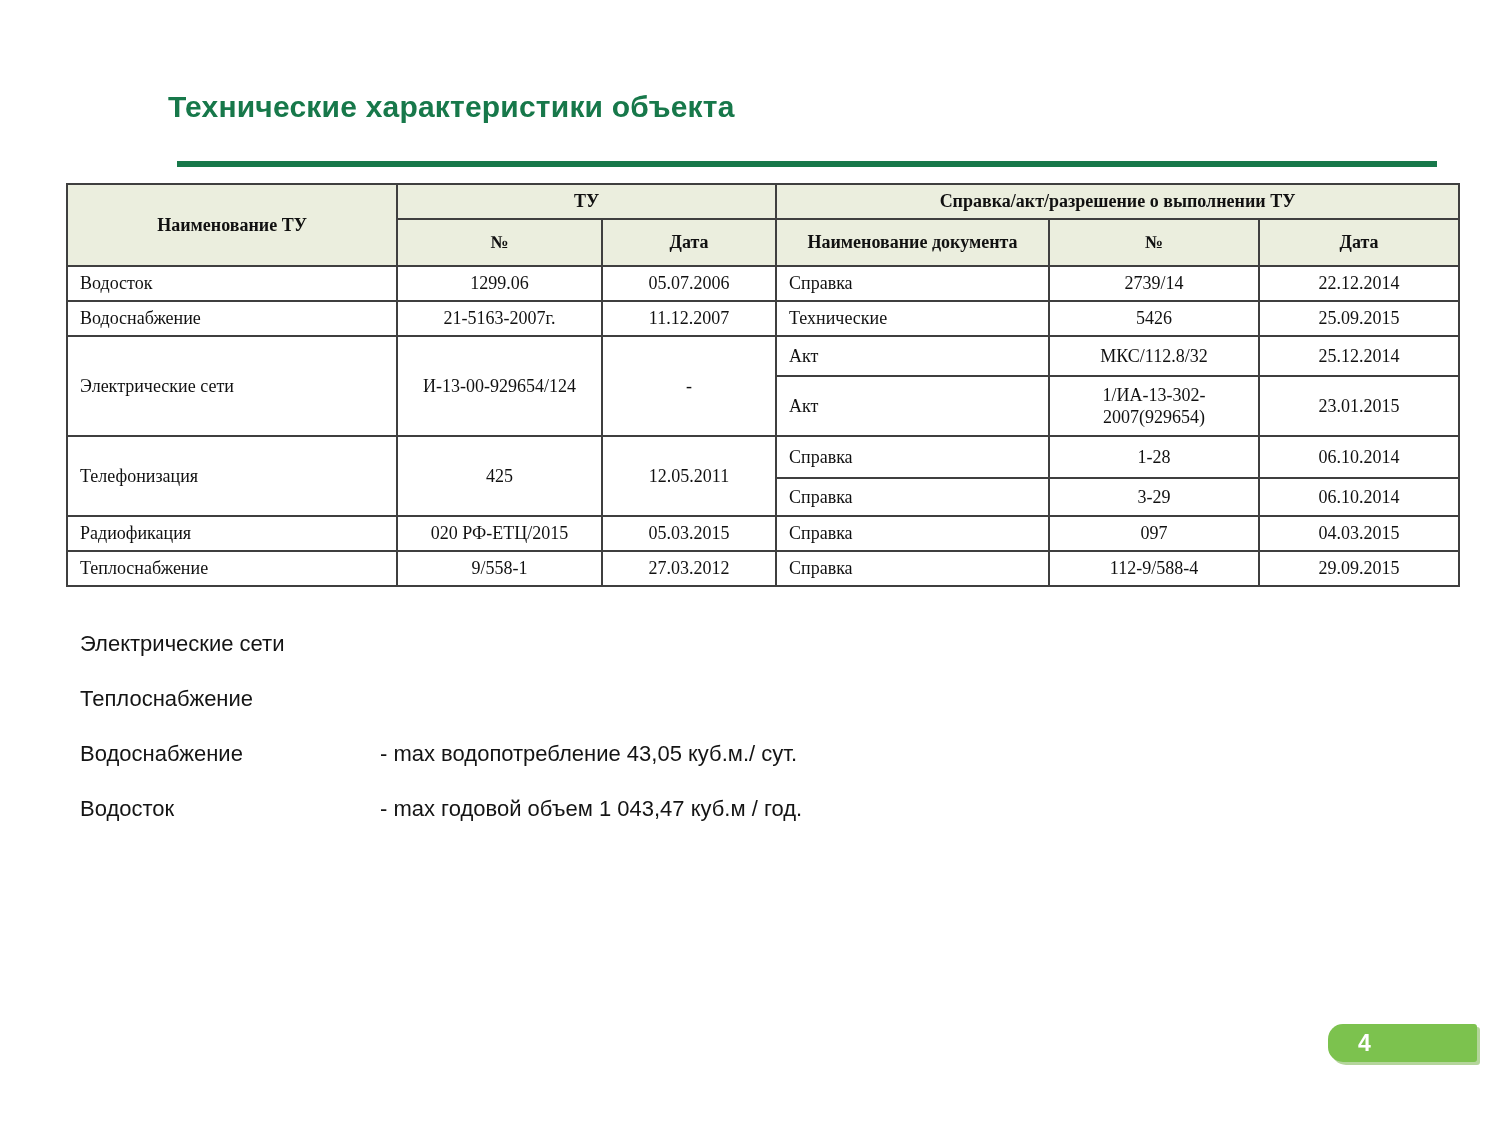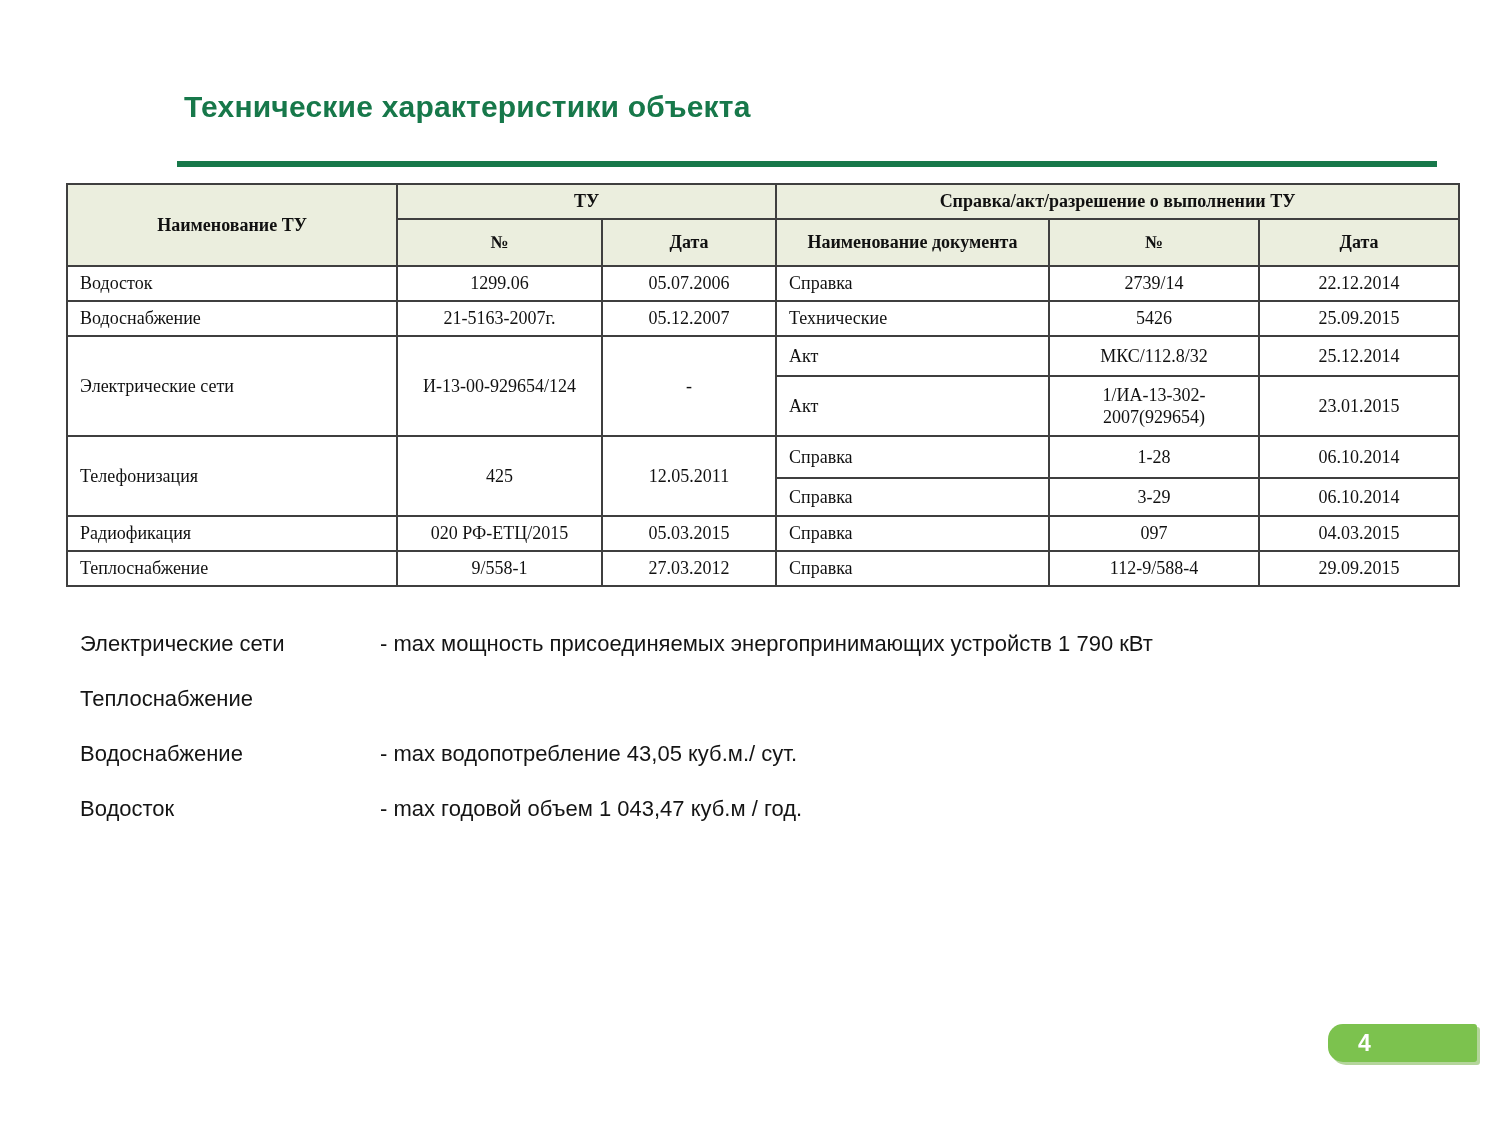--- a/index.html
+++ b/index.html
@@ -7,21 +7,21 @@
   body {
     position: relative;
     font-family: "Liberation Sans", sans-serif;
     color: #1a1a1a;
     overflow: hidden;
   }
 
   
   .slide-title {
     position: absolute;
-    left: 184px;
+    left: 168px;
     top: 90px;
     font-size: 30px;
     font-weight: bold;
     color: #17784a;
     letter-spacing: 0.2px;
   }
   .title-rule {
     position: absolute;
     left: 177px;
     top: 161px;
@@ -136,21 +136,21 @@
       <td class="left">Водосток</td>
       <td>1299.06</td>
       <td>05.07.2006</td>
       <td class="left">Справка</td>
       <td>2739/14</td>
       <td>22.12.2014</td>
     </tr>
     <tr class="r-std">
       <td class="left">Водоснабжение</td>
       <td>21-5163-2007г.</td>
-      <td>05.12.2007</td>
+      <td>11.12.2007</td>
       <td class="left">Технические</td>
       <td>5426</td>
       <td>25.09.2015</td>
     </tr>
     <tr class="r-med">
       <td class="left" rowspan="2">Электрические сети</td>
       <td rowspan="2">И-13-00-929654/124</td>
       <td rowspan="2">-</td>
       <td class="left">Акт</td>
       <td>МКС/112.8/32</td>
@@ -189,21 +189,20 @@
       <td class="left">Справка</td>
       <td>112-9/588-4</td>
       <td>29.09.2015</td>
     </tr>
   </tbody>
 </table>
 
 <div class="notes">
   <div class="note-row">
     <div class="note-label">Электрические сети</div>
-    <div class="note-text">- max мощность присоединяемых энергопринимающих устройств 1 790 кВт</div>
   </div>
   <div class="note-row">
     <div class="note-label">Теплоснабжение</div>
   </div>
   <div class="note-row">
     <div class="note-label">Водоснабжение</div>
     <div class="note-text">- max водопотребление 43,05 куб.м./ сут.</div>
   </div>
   <div class="note-row">
     <div class="note-label">Водосток</div>

